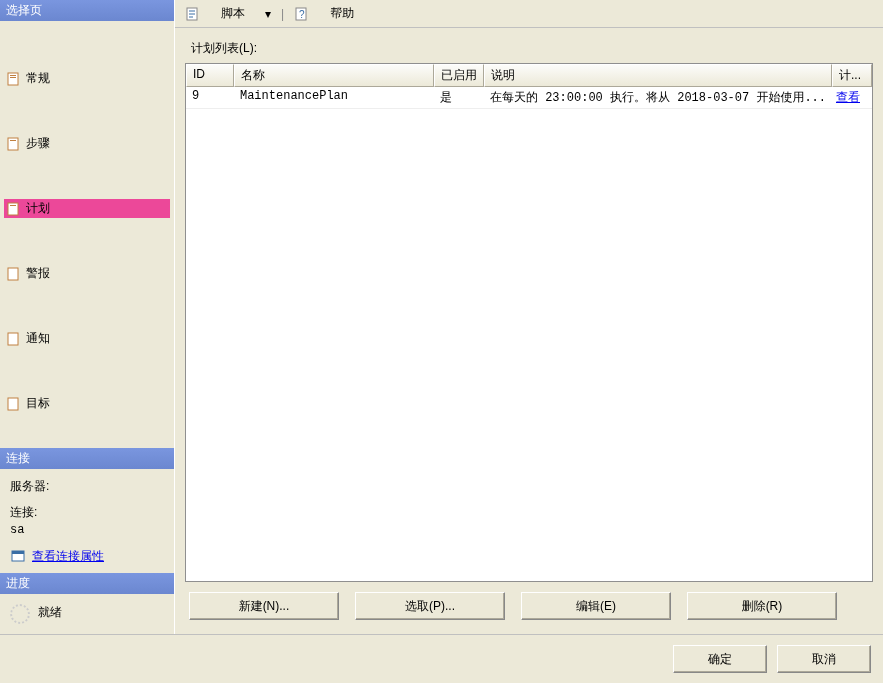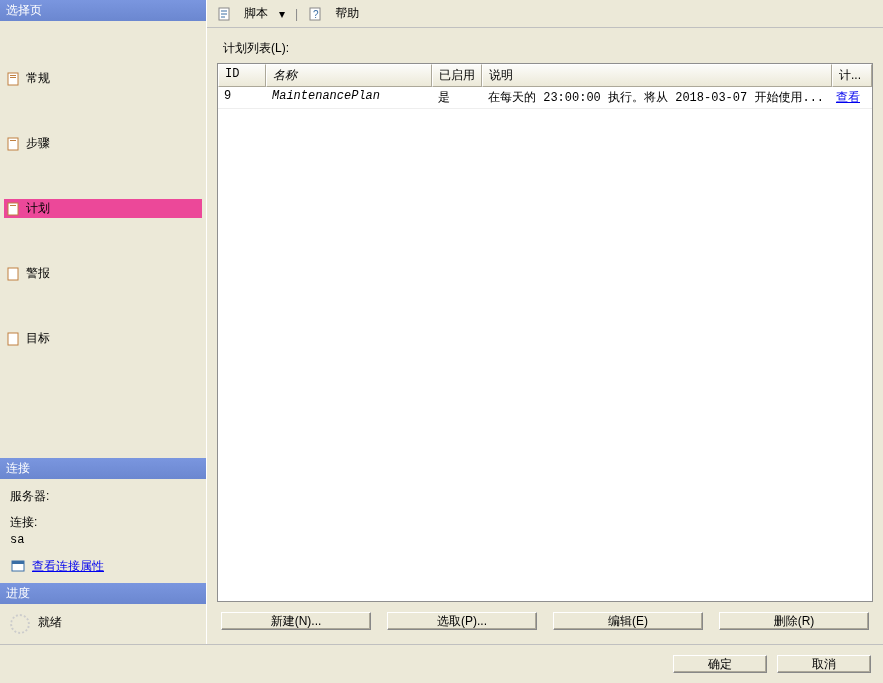--- a/index.html
+++ b/index.html
@@ -67,21 +67,21 @@
   background: #ece9d8;
 }
 .toolbar {
   display: flex;
   align-items: center;
   gap: 6px;
   padding: 3px 6px;
   border-bottom: 1px solid #c0c0c0;
 }
 .toolbar-btn {
-  display: inline-flex; align-items: center; gap: 11px;
+  display: inline-flex; align-items: center; gap: 20px;
   padding: 2px 4px; cursor: pointer;
 }
 .toolbar-sep { color: #888; }
 .content-area {
   flex: 1;
   padding: 12px 10px 8px 10px;
   display: flex;
   flex-direction: column;
   min-height: 0;
 }
@@ -109,36 +109,36 @@
   display: flex;
   border-bottom: 1px solid #eee;
 }
 .grid-row .cell {
   padding: 2px 6px;
   font-size: 12px;
   white-space: nowrap;
   overflow: hidden;
   text-overflow: ellipsis;
 }
-.c-id { width: 48px; font-family: Liberation Mono, monospace; }
-.c-name { width: 166px; font-style: italic; }
+.c-id { width: 48px; }
+.c-name { width: 200px; }
 .c-enabled { width: 50px; }
 .c-desc { flex: 1; }
 .c-plan { width: 40px; }
 .grid-row .link { color: #0000ee; text-decoration: underline; cursor: pointer; text-align: left; padding-left: 4px;}
 .mono { font-family: "Courier New", monospace; font-size: 12px; }
 .button-row {
   display: flex;
   gap: 16px;
   padding: 10px 4px 6px 4px;
   justify-content: flex-start;
 }
 .button-row button, .footer-buttons button {
   min-width: 150px;
-  height: 18px;
+  height: 28px;
   background: #ece9d8;
   border: 1px solid #888;
   border-top-color: #fff;
   border-left-color: #fff;
   box-shadow: inset -1px -1px 0 #aca899;
   font-size: 12px;
   cursor: pointer;
   padding: 0 12px;
 }
 .footer {
@@ -189,20 +189,28 @@
         </span>
         <span>计划</span>
       </div>
       <div class="nav-item">
         <span class="nav-icon">
           <svg width="16" height="16">
               <rect x="2" y="2" width="10" height="12" fill="#fff" stroke="#c08040"></rect>
             </svg>
         </span>
         <span>警报</span>
+      </div>
+      <div class="nav-item">
+        <span class="nav-icon">
+          <svg width="16" height="16">
+              <rect x="2" y="2" width="10" height="12" fill="#fff" stroke="#c08040"></rect>
+            </svg>
+        </span>
+        <span>通知</span>
       </div>
       <div class="nav-item">
         <span class="nav-icon">
           <svg width="16" height="16">
               <rect x="2" y="2" width="10" height="12" fill="#fff" stroke="#c08040"></rect>
             </svg>
         </span>
         <span>目标</span>
       </div>
     </div>

